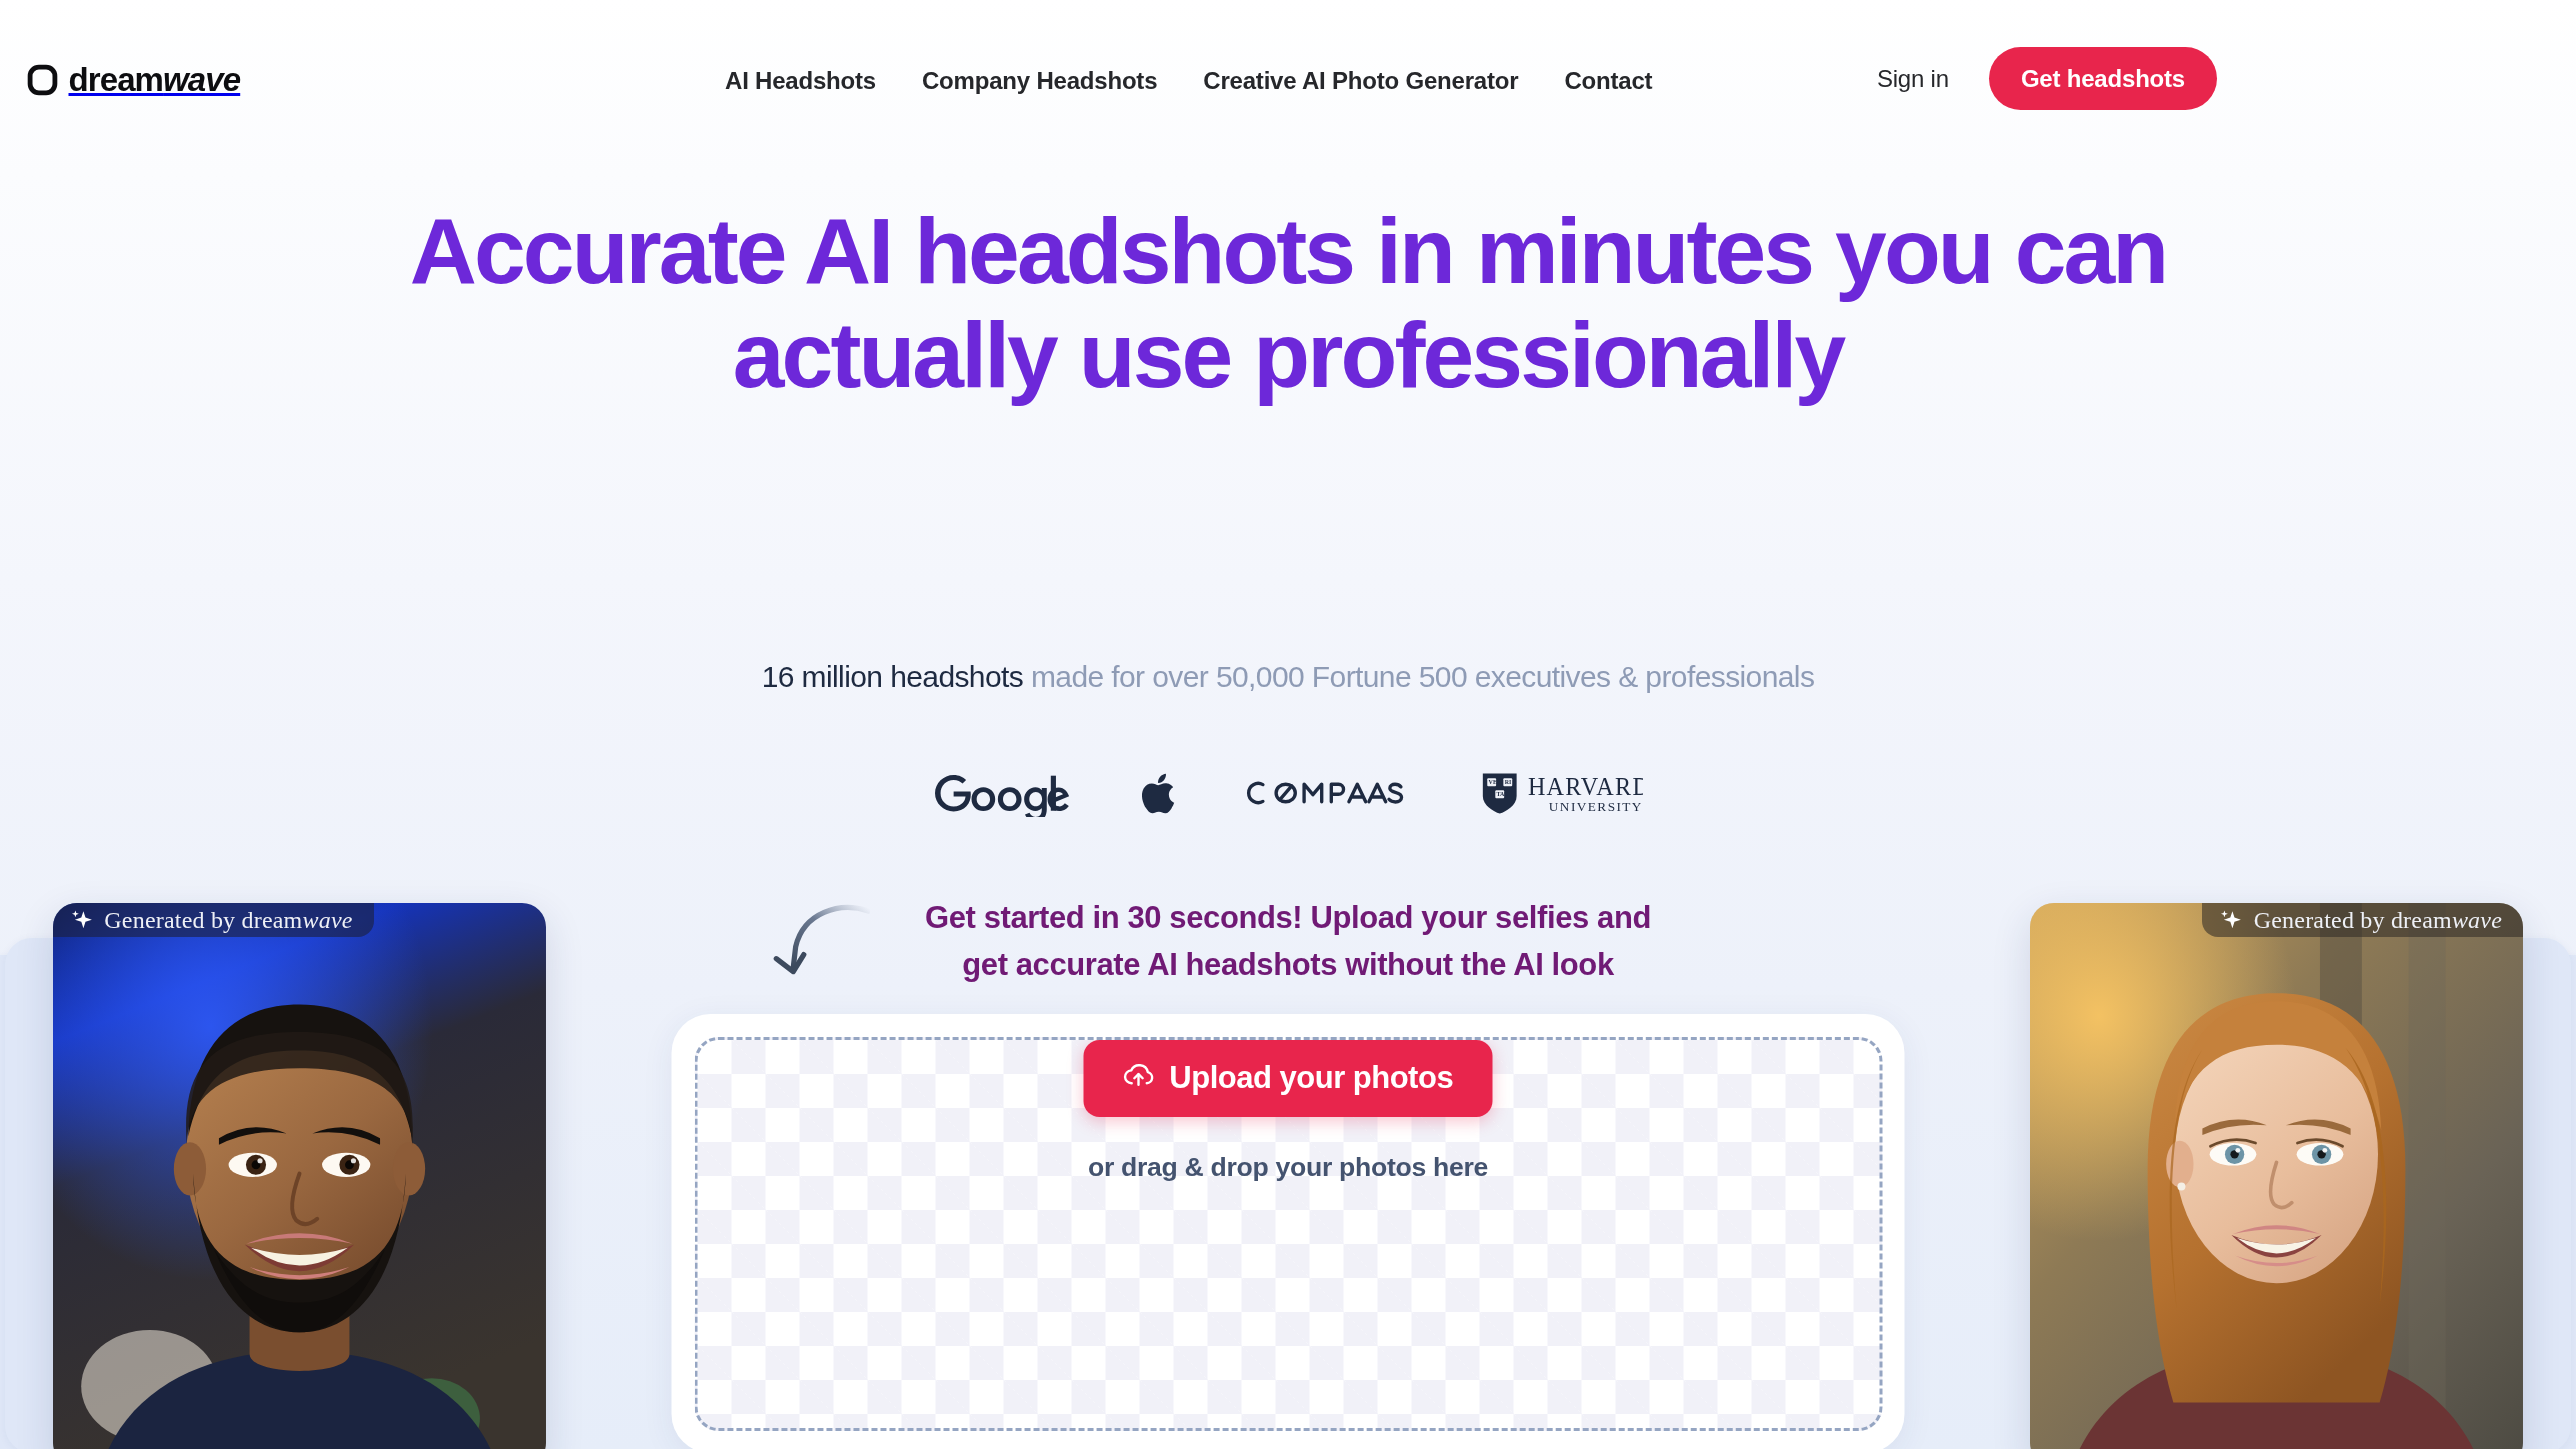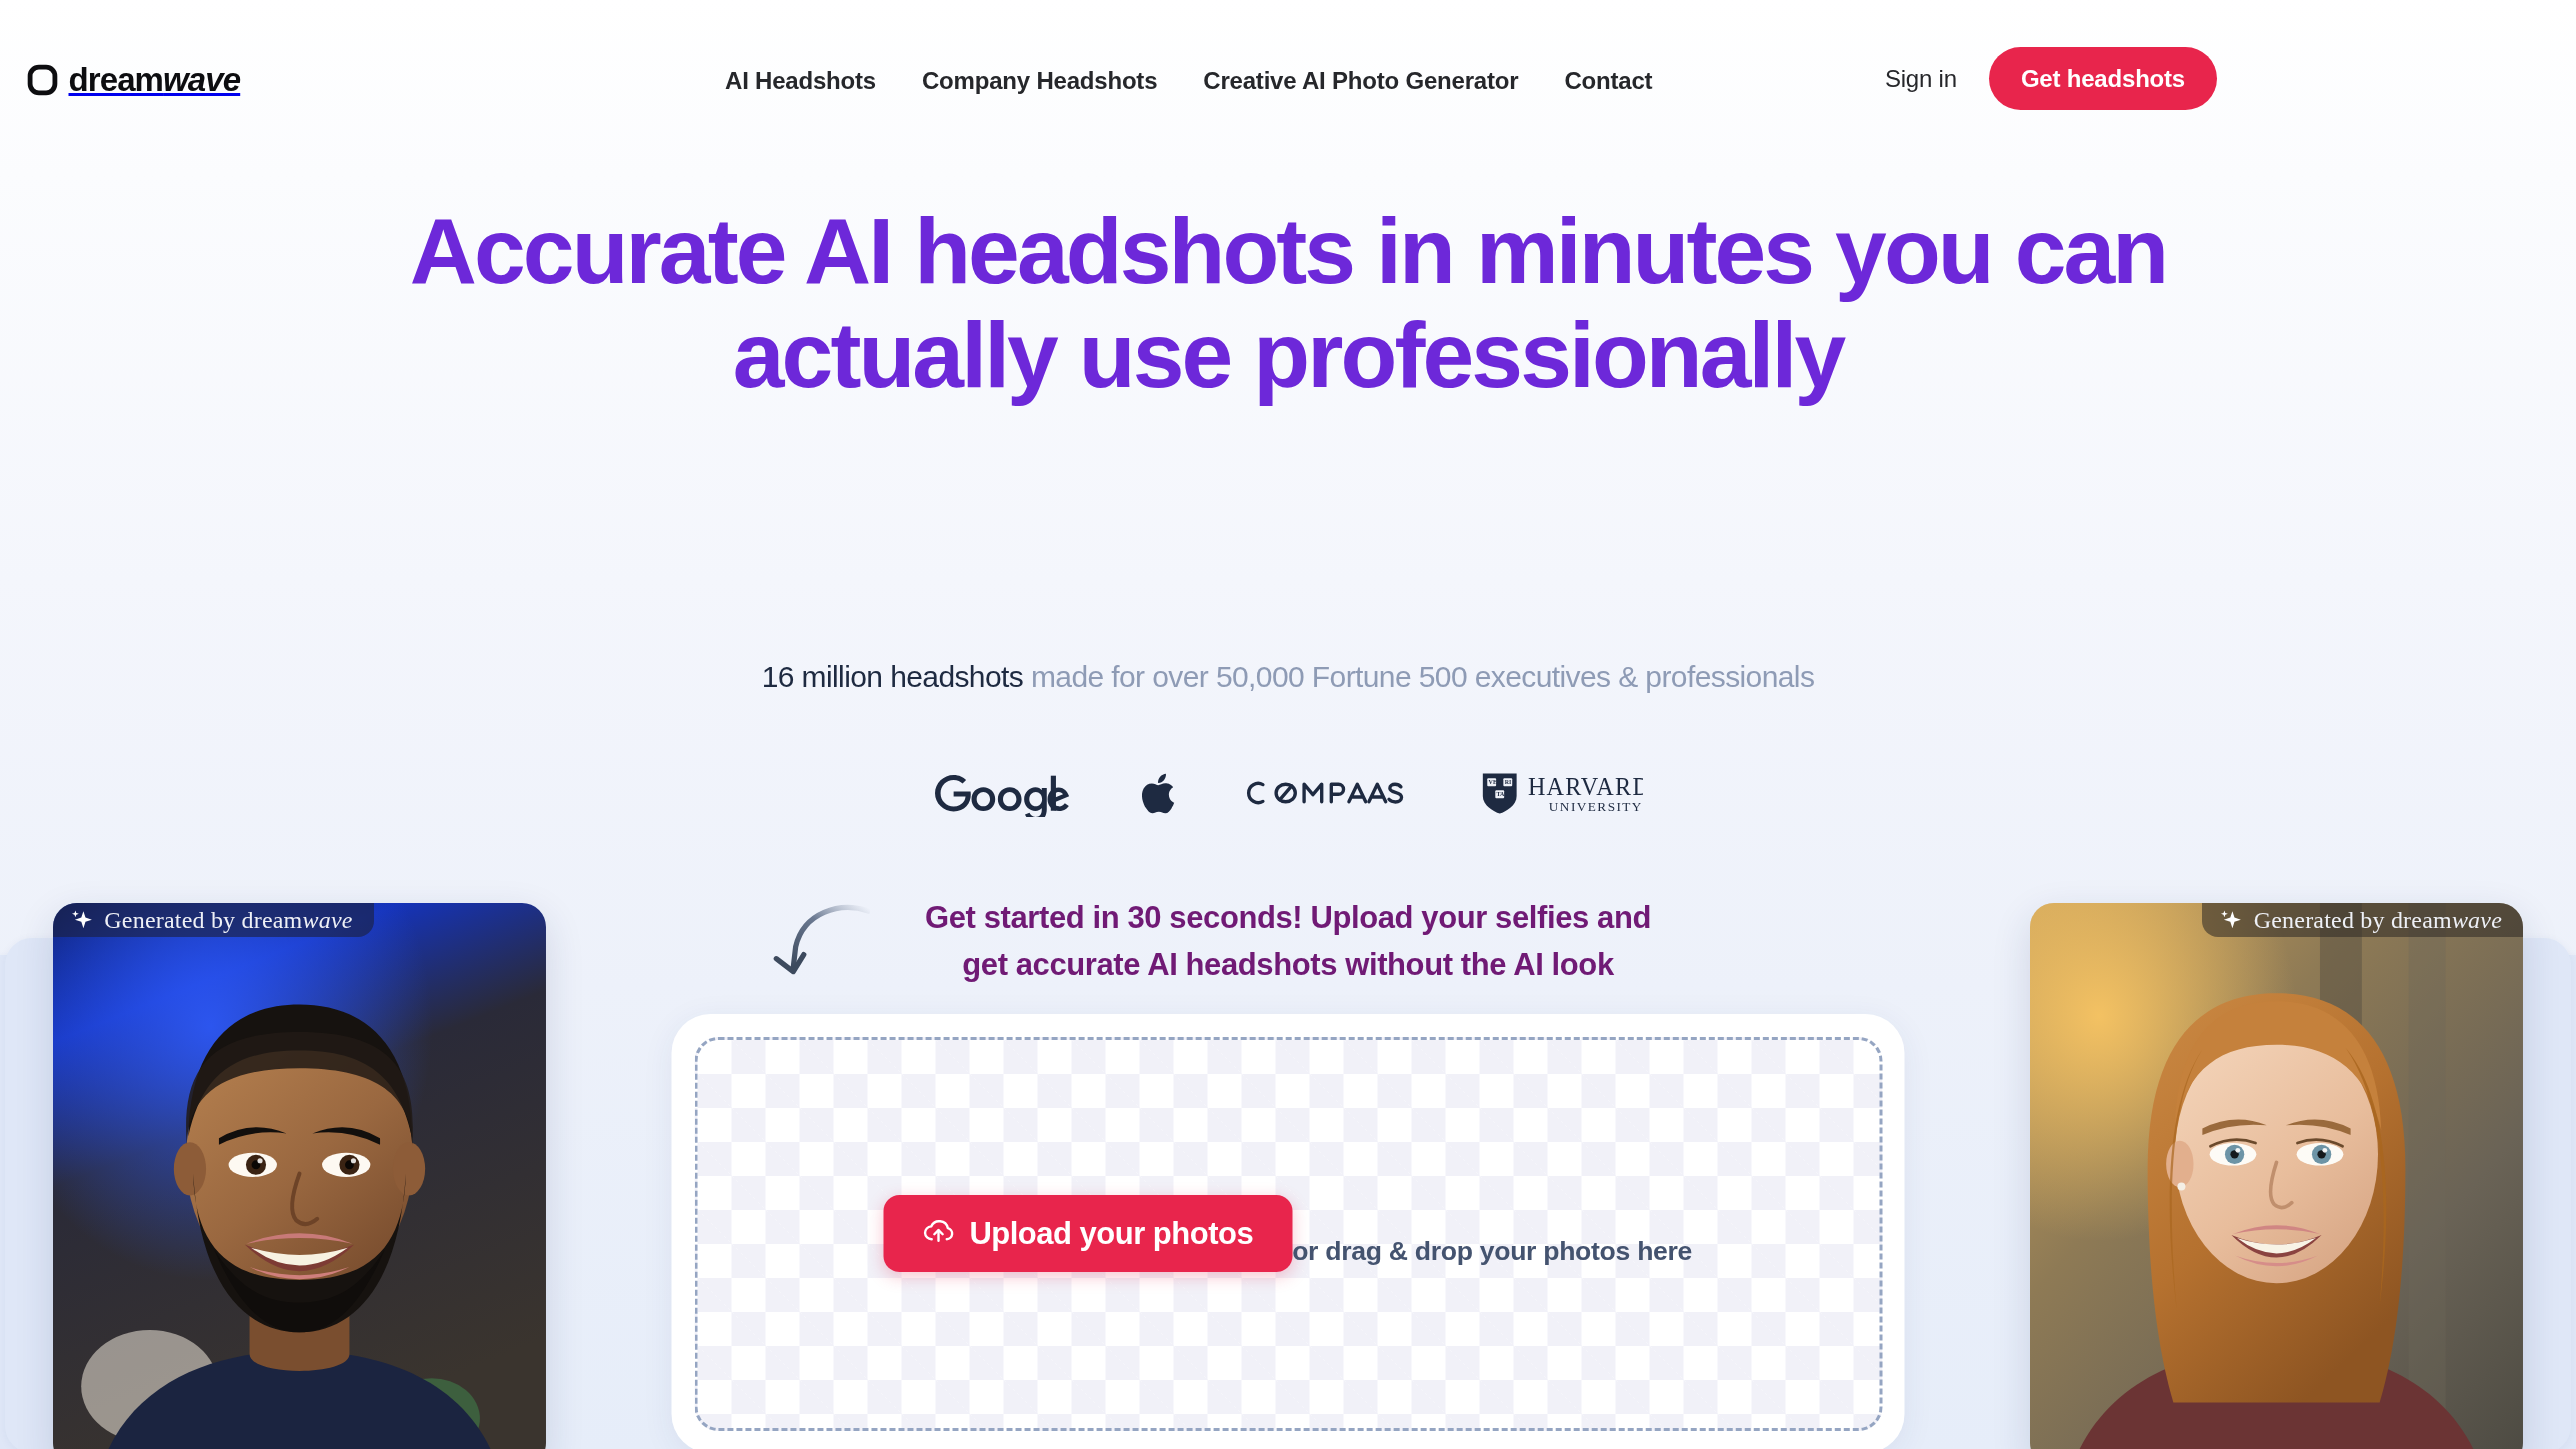--- a/index.html
+++ b/index.html
@@ -19,21 +19,21 @@
   .brand-mark{ width:31px; height:32px; flex:none; }
   .brand-text{ font-size:33px; letter-spacing:-0.9px; color:#0d0d10; font-weight:700; line-height:1; white-space:nowrap;}
   .brand-text i{ font-style:italic; font-weight:700; }
 
   .nav-links{ position:absolute; left:725px; top:39px; display:flex; align-items:center; gap:46px; }
   .nav-links a{
     font-size:24px; color:#26272b; text-decoration:none; font-weight:700;
     letter-spacing:-0.2px; white-space:nowrap;
   }
 
-  .nav-right{ position:absolute; right:25px; top:19.3px; display:flex; align-items:center; gap:32px;}
+  .nav-right{ position:absolute; right:25px; top:19.3px; display:flex; align-items:center; gap:40px;}
   .signin{ font-size:24px; color:#26272b; text-decoration:none; font-weight:500; letter-spacing:-0.2px;}
   .cta{
     background:#E8254C; color:#fff; border:none; border-radius:804px;
     padding:0 32px; height:63px; font-size:24px; font-weight:700; letter-spacing:-0.2px;
     font-family:"Liberation Sans", sans-serif; cursor:pointer; white-space:nowrap;
   }
 
   
   .hero{ position:absolute; top:0; left:0; width:2576px; }
   h1.headline{
@@ -100,21 +100,21 @@
 
   .dropcard{
     position:absolute; top:1014px; left:50%; transform:translateX(-50%);
     width:1233px; height:439px; background:#ffffff; border-radius:39px;
     box-shadow:0 6.4px 32px rgba(40,60,110,.07);
     padding:22.5px;
   }
   .dropzone{
     position:relative; width:100%; height:100%;
     border:3.2px dashed #95a5c2; border-radius:24px; overflow:hidden;
-    display:flex; align-items:center; justify-content:center;
+    display:flex; flex-direction:column; align-items:center; 
     background-color:#ffffff;
     background-image:
       linear-gradient(45deg,#f1f1f8 25%,transparent 25%,transparent 75%,#f1f1f8 75%),
       linear-gradient(45deg,#f1f1f8 25%,transparent 25%,transparent 75%,#f1f1f8 75%);
     background-size:68px 68px;
     background-position:0 0, 34px 34px;
   }
   .upload-btn{
     display:flex; align-items:center; gap:14.5px;
     background:#E8254C; color:#fff; border:none; border-radius:16px;

